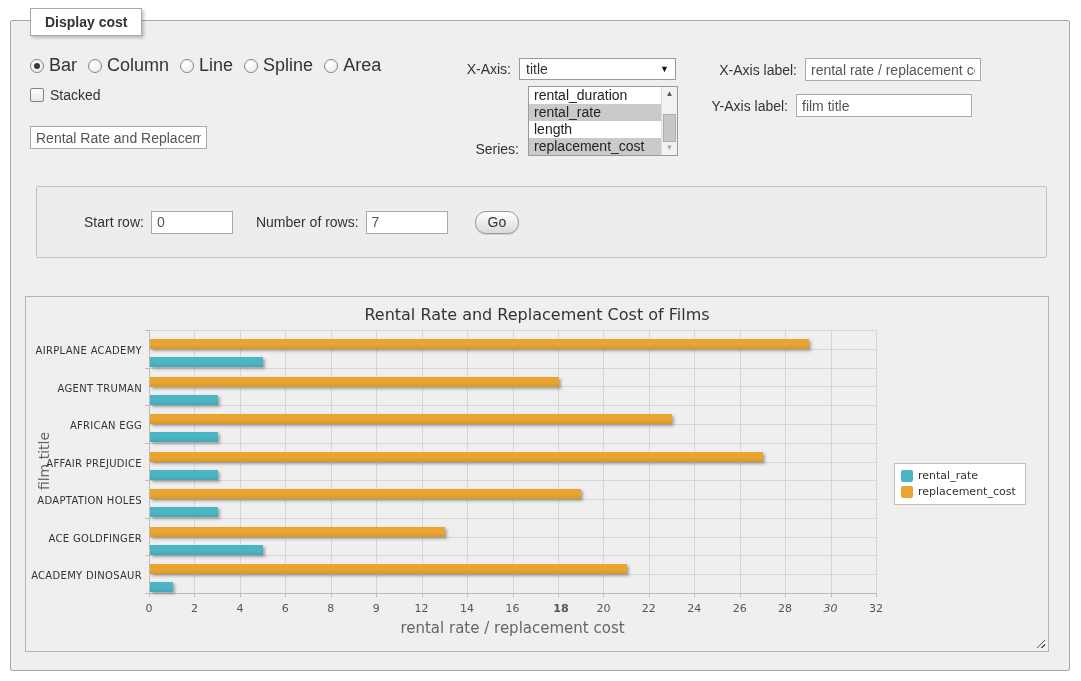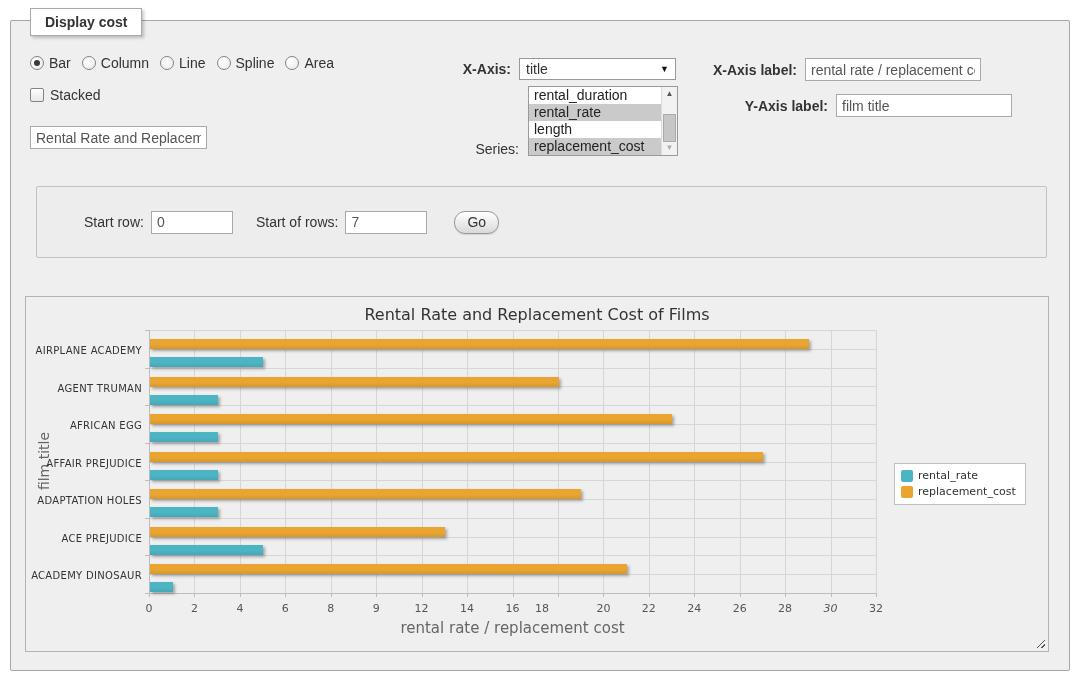--- a/index.html
+++ b/index.html
@@ -11,39 +11,39 @@
   .fieldset-box {
     position:absolute; left:10px; top:20px; width:1058px; height:649px;
     background:#efefef; border:1px solid #a6a6a6; border-radius:2px;
   }
   .legend-chip {
     position:absolute; left:30px; top:8px; z-index:5;
     background:#fff; border:1px solid #a9a9a9; box-shadow:2px 2px 3px rgba(0,0,0,0.22);
     padding:5px 14px; font-size:14px; font-weight:bold; color:#333;
   }
   
-  .type-row { position:absolute; left:19px; top:34px; display:flex; align-items:center; font-size:14px; color:#333; }
+  .type-row { position:absolute; left:19px; top:34px; display:flex; align-items:center; font-size:18px; color:#333; }
   .type-row .opt { display:flex; align-items:center; margin-right:11px; }
   .radio {
     width:12px; height:12px; border-radius:50%; border:1px solid #838383;
     background:radial-gradient(circle at 35% 30%, #fff, #e9e9e9); display:inline-block; position:relative; margin-right:5px;
   }
   .radio.checked::after { content:""; position:absolute; left:3px; top:3px; width:6px; height:6px; border-radius:50%; background:#3a3a3a; }
   .stacked-row { position:absolute; left:19px; top:66px; display:flex; align-items:center; font-size:14px; color:#333; }
   .checkbox {
     width:12px; height:12px; border:1px solid #838383; border-radius:2px;
     background:linear-gradient(#fdfdfd,#e9e9e9); display:inline-block; margin-right:6px;
   }
   .txt-input {
     border:1px solid #a9a9a9; background:#fff; font-family:"Liberation Sans",sans-serif;
     font-size:14px; color:#555; padding:2px 5px; height:17px;
   }
   #chart-title-input { position:absolute; left:19px; top:105px; width:165px; }
   .labelled-row { position:absolute; display:flex; align-items:center; font-size:14px; color:#333; }
-  .labelled-row .lbl { text-align:right; margin-right:8px; white-space:nowrap;font-weight:bold; }
+  .labelled-row .lbl { text-align:right; margin-right:8px; white-space:nowrap; }
   .xaxis-row { left:432px; top:37px; }
   .xaxis-row .lbl { width:68px; }
   .select-box {
     position:relative; width:143px; height:20px; border:1px solid #999; background:#fff;
     display:flex; align-items:center; padding:0 6px; font-size:14px; color:#333;
   }
   .select-arrow { position:absolute; right:6px; top:5px; font-size:9px; color:#111; line-height:10px; }
   .series-lbl { position:absolute; left:432px; top:120px; width:76px; text-align:right; font-size:14px; color:#333; }
   .series-list {
     position:absolute; left:517px; top:65px; width:148px; height:68px;
@@ -53,21 +53,21 @@
     height:17px; line-height:17px; padding-left:5px; padding-right:17px;
     font-size:14px; color:#222; white-space:nowrap; overflow:hidden;
   }
   .series-list .optitem.sel { background:#cacaca; }
   .vscroll { position:absolute; right:0; top:0; width:15px; height:100%; background:#f2f2f2; border-left:1px solid #dcdcdc; }
   .vscroll .btn { position:absolute; left:0; width:100%; height:14px; text-align:center; font-size:8px; line-height:14px; }
   .vscroll .up { top:0; color:#555; }
   .vscroll .down { bottom:0; color:#adadad; }
   .vscroll .thumb { position:absolute; left:1px; right:1px; top:27px; height:26px; background:#c6c6c6; border:1px solid #ababab; }
   .field1 { left:700px; top:37px; }
-  .field2 { left:731px; top:73px; }
+  .field2 { left:691px; top:73px; }
   .field1 .lbl, .field2 .lbl { width:86px; }
   .field1 input, .field2 input { width:164px; }
   
   .rows-panel {
     position:absolute; left:25px; top:165px; width:1009px; height:70px;
     background:#ededed; border:1px solid #c2c2c2; border-radius:2px;
     display:flex; align-items:center; font-size:14px; color:#333;
   }
   .rows-panel .pad { width:47px; }
   .rows-panel .txt-input { width:70px; margin-left:7px; }
@@ -171,21 +171,21 @@
   <div class="labelled-row field2">
     <span class="lbl">Y-Axis label:</span>
     <input class="txt-input" type="text" value="film title" style="">
   </div>
 
   <div class="rows-panel">
     <span class="pad"></span>
     <span>Start row:</span>
     <input class="txt-input" type="text" value="0" style="">
     <span class="gap"></span>
-    <span>Start of rows:</span>
+    <span>Number of rows:</span>
     <input class="txt-input" type="text" value="7" style="">
     <button class="go-btn">Go</button>
   </div>
 
   <div class="chart-panel" id="chart-panel">
     <div class="c-title">Rental Rate and Replacement Cost of Films</div>
     <div class="x-title">rental rate / replacement cost</div>
     <div class="y-title">film title</div>
     <div class="legend-box" id="chart-legend">
         <div class="legend-item">
@@ -235,21 +235,21 @@
       <div class="tickmark" style="left: 395.6px; top: 296px; width: 1px; height: 4px;"></div>
       <div class="xtick-label" style="left: 378.6px; top: 305px;">12</div>
       <div class="gridv" style="left: 441.1px; top: 33px; width: 1px; height: 263px;"></div>
       <div class="tickmark" style="left: 441.1px; top: 296px; width: 1px; height: 4px;"></div>
       <div class="xtick-label" style="left: 424.1px; top: 305px;">14</div>
       <div class="gridv" style="left: 486.5px; top: 33px; width: 1px; height: 263px;"></div>
       <div class="tickmark" style="left: 486.5px; top: 296px; width: 1px; height: 4px;"></div>
       <div class="xtick-label" style="left: 469.5px; top: 305px;">16</div>
       <div class="gridv" style="left: 531.9px; top: 33px; width: 1px; height: 263px;"></div>
       <div class="tickmark" style="left: 531.9px; top: 296px; width: 1px; height: 4px;"></div>
-      <div class="xtick-label" style="left: 499px; top: 305px;">18</div>
+      <div class="xtick-label" style="left: 518px; top: 305px; font-weight: bold;">18</div>
       <div class="gridv" style="left: 577.4px; top: 33px; width: 1px; height: 263px;"></div>
       <div class="tickmark" style="left: 577.4px; top: 296px; width: 1px; height: 4px;"></div>
       <div class="xtick-label" style="left: 560.4px; top: 305px;">20</div>
       <div class="gridv" style="left: 622.8px; top: 33px; width: 1px; height: 263px;"></div>
       <div class="tickmark" style="left: 622.8px; top: 296px; width: 1px; height: 4px;"></div>
       <div class="xtick-label" style="left: 605.8px; top: 305px;">22</div>
       <div class="gridv" style="left: 668.3px; top: 33px; width: 1px; height: 263px;"></div>
       <div class="tickmark" style="left: 668.3px; top: 296px; width: 1px; height: 4px;"></div>
       <div class="xtick-label" style="left: 651.3px; top: 305px;">24</div>
       <div class="gridv" style="left: 713.7px; top: 33px; width: 1px; height: 263px;"></div>
@@ -282,19 +282,19 @@
       <div class="bar" style="left: 124px; top: 135.1px; width: 67.9px; background: linear-gradient(rgb(76, 181, 196) 0%, rgb(76, 181, 196) 55%, rgba(0, 0, 0, 0.08)), rgb(76, 181, 196);"></div>
       <div class="cat-label" style="right: 906px; top: 123.1px;">AFRICAN EGG</div>
       <div class="bar" style="left: 124px; top: 154.7px; width: 613.2px; background: linear-gradient(rgb(233, 165, 47) 0%, rgb(233, 165, 47) 55%, rgba(0, 0, 0, 0.08)), rgb(233, 165, 47);"></div>
       <div class="bar" style="left: 124px; top: 172.7px; width: 67.9px; background: linear-gradient(rgb(76, 181, 196) 0%, rgb(76, 181, 196) 55%, rgba(0, 0, 0, 0.08)), rgb(76, 181, 196);"></div>
       <div class="cat-label" style="right: 906px; top: 160.7px;">AFFAIR PREJUDICE</div>
       <div class="bar" style="left: 124px; top: 192.3px; width: 431.4px; background: linear-gradient(rgb(233, 165, 47) 0%, rgb(233, 165, 47) 55%, rgba(0, 0, 0, 0.08)), rgb(233, 165, 47);"></div>
       <div class="bar" style="left: 124px; top: 210.3px; width: 67.9px; background: linear-gradient(rgb(76, 181, 196) 0%, rgb(76, 181, 196) 55%, rgba(0, 0, 0, 0.08)), rgb(76, 181, 196);"></div>
       <div class="cat-label" style="right: 906px; top: 198.3px;">ADAPTATION HOLES</div>
       <div class="bar" style="left: 124px; top: 229.9px; width: 295.1px; background: linear-gradient(rgb(233, 165, 47) 0%, rgb(233, 165, 47) 55%, rgba(0, 0, 0, 0.08)), rgb(233, 165, 47);"></div>
       <div class="bar" style="left: 124px; top: 247.9px; width: 113.4px; background: linear-gradient(rgb(76, 181, 196) 0%, rgb(76, 181, 196) 55%, rgba(0, 0, 0, 0.08)), rgb(76, 181, 196);"></div>
-      <div class="cat-label" style="right: 906px; top: 235.9px;">ACE PREJUDICE</div>
+      <div class="cat-label" style="right: 906px; top: 235.9px;">ACE GOLDFINGER</div>
       <div class="bar" style="left: 124px; top: 267.4px; width: 476.9px; background: linear-gradient(rgb(233, 165, 47) 0%, rgb(233, 165, 47) 55%, rgba(0, 0, 0, 0.08)), rgb(233, 165, 47);"></div>
       <div class="bar" style="left: 124px; top: 285.4px; width: 22.5px; background: linear-gradient(rgb(76, 181, 196) 0%, rgb(76, 181, 196) 55%, rgba(0, 0, 0, 0.08)), rgb(76, 181, 196);"></div>
       <div class="cat-label" style="right: 906px; top: 273.4px;">ACADEMY DINOSAUR</div>
     </div>
 
 </div>
 
 </body></html>

